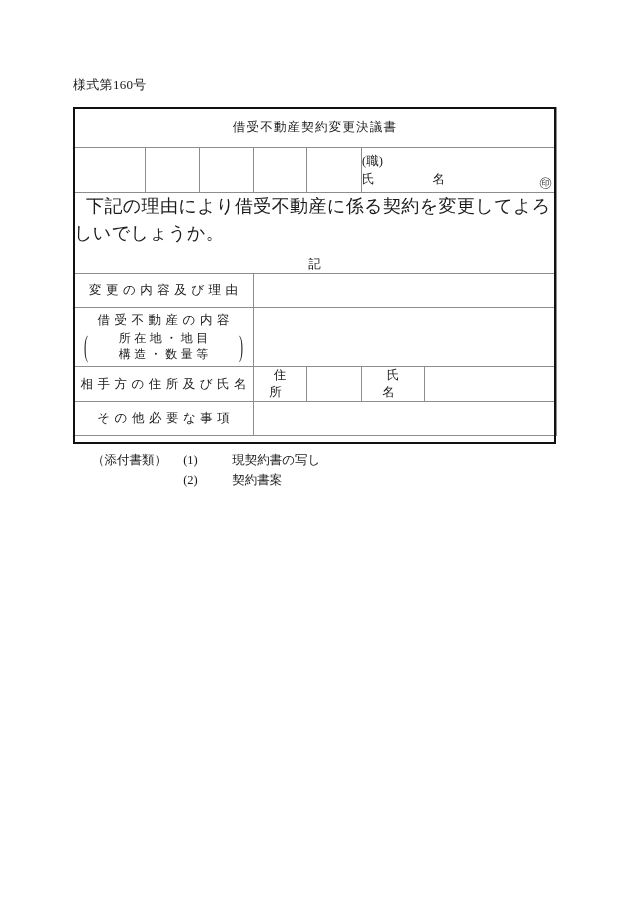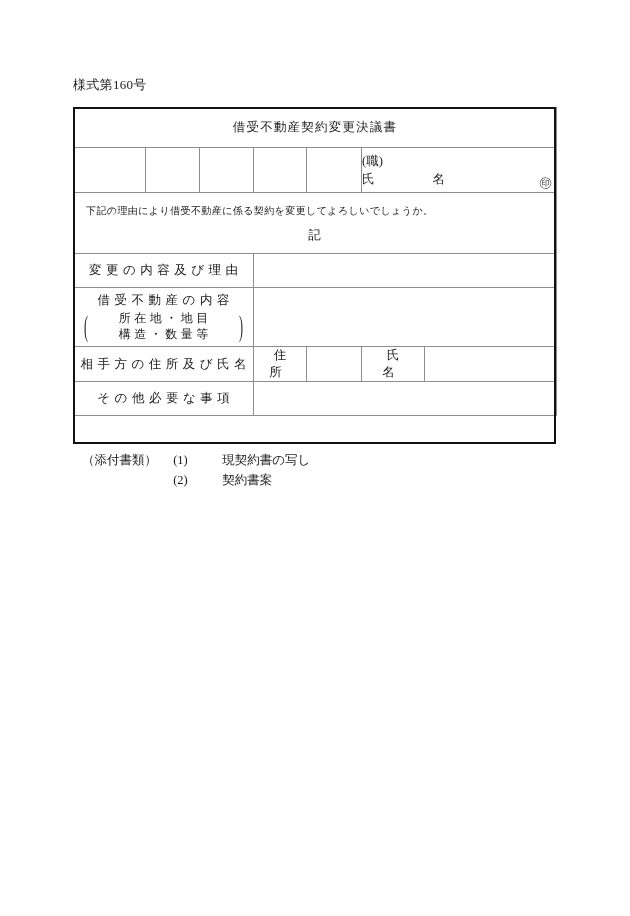--- a/index.html
+++ b/index.html
@@ -127,21 +127,21 @@
     line-height: 1;
   }
 
   
   .statement-cell {
     height: 60px;
     padding: 9px 10px 6px 10px;
     vertical-align: top;
   }
   .statement-text {
-    font-size: 10px;
+    font-size: 18px;
     text-indent: 12px;
     letter-spacing: 0.4px;
     line-height: 1.5;
   }
   .ki-text {
     text-align: center;
     font-size: 12.5px;
     margin-top: 9px;
     letter-spacing: 1px;
   }
@@ -205,20 +205,21 @@
   .attachments {
     position: absolute;
     left: 82px;
     top: 450px;
     font-size: 12.5px;
     line-height: 1.62;
   }
   .att-line {
     display: block;
     white-space: nowrap;
+    margin-left: 10px;
   }
   .att-title {
     display: inline-block;
     width: 88px;
   }
   .att-num {
     display: inline-block;
     width: 46px;
   }
   .att-text {

